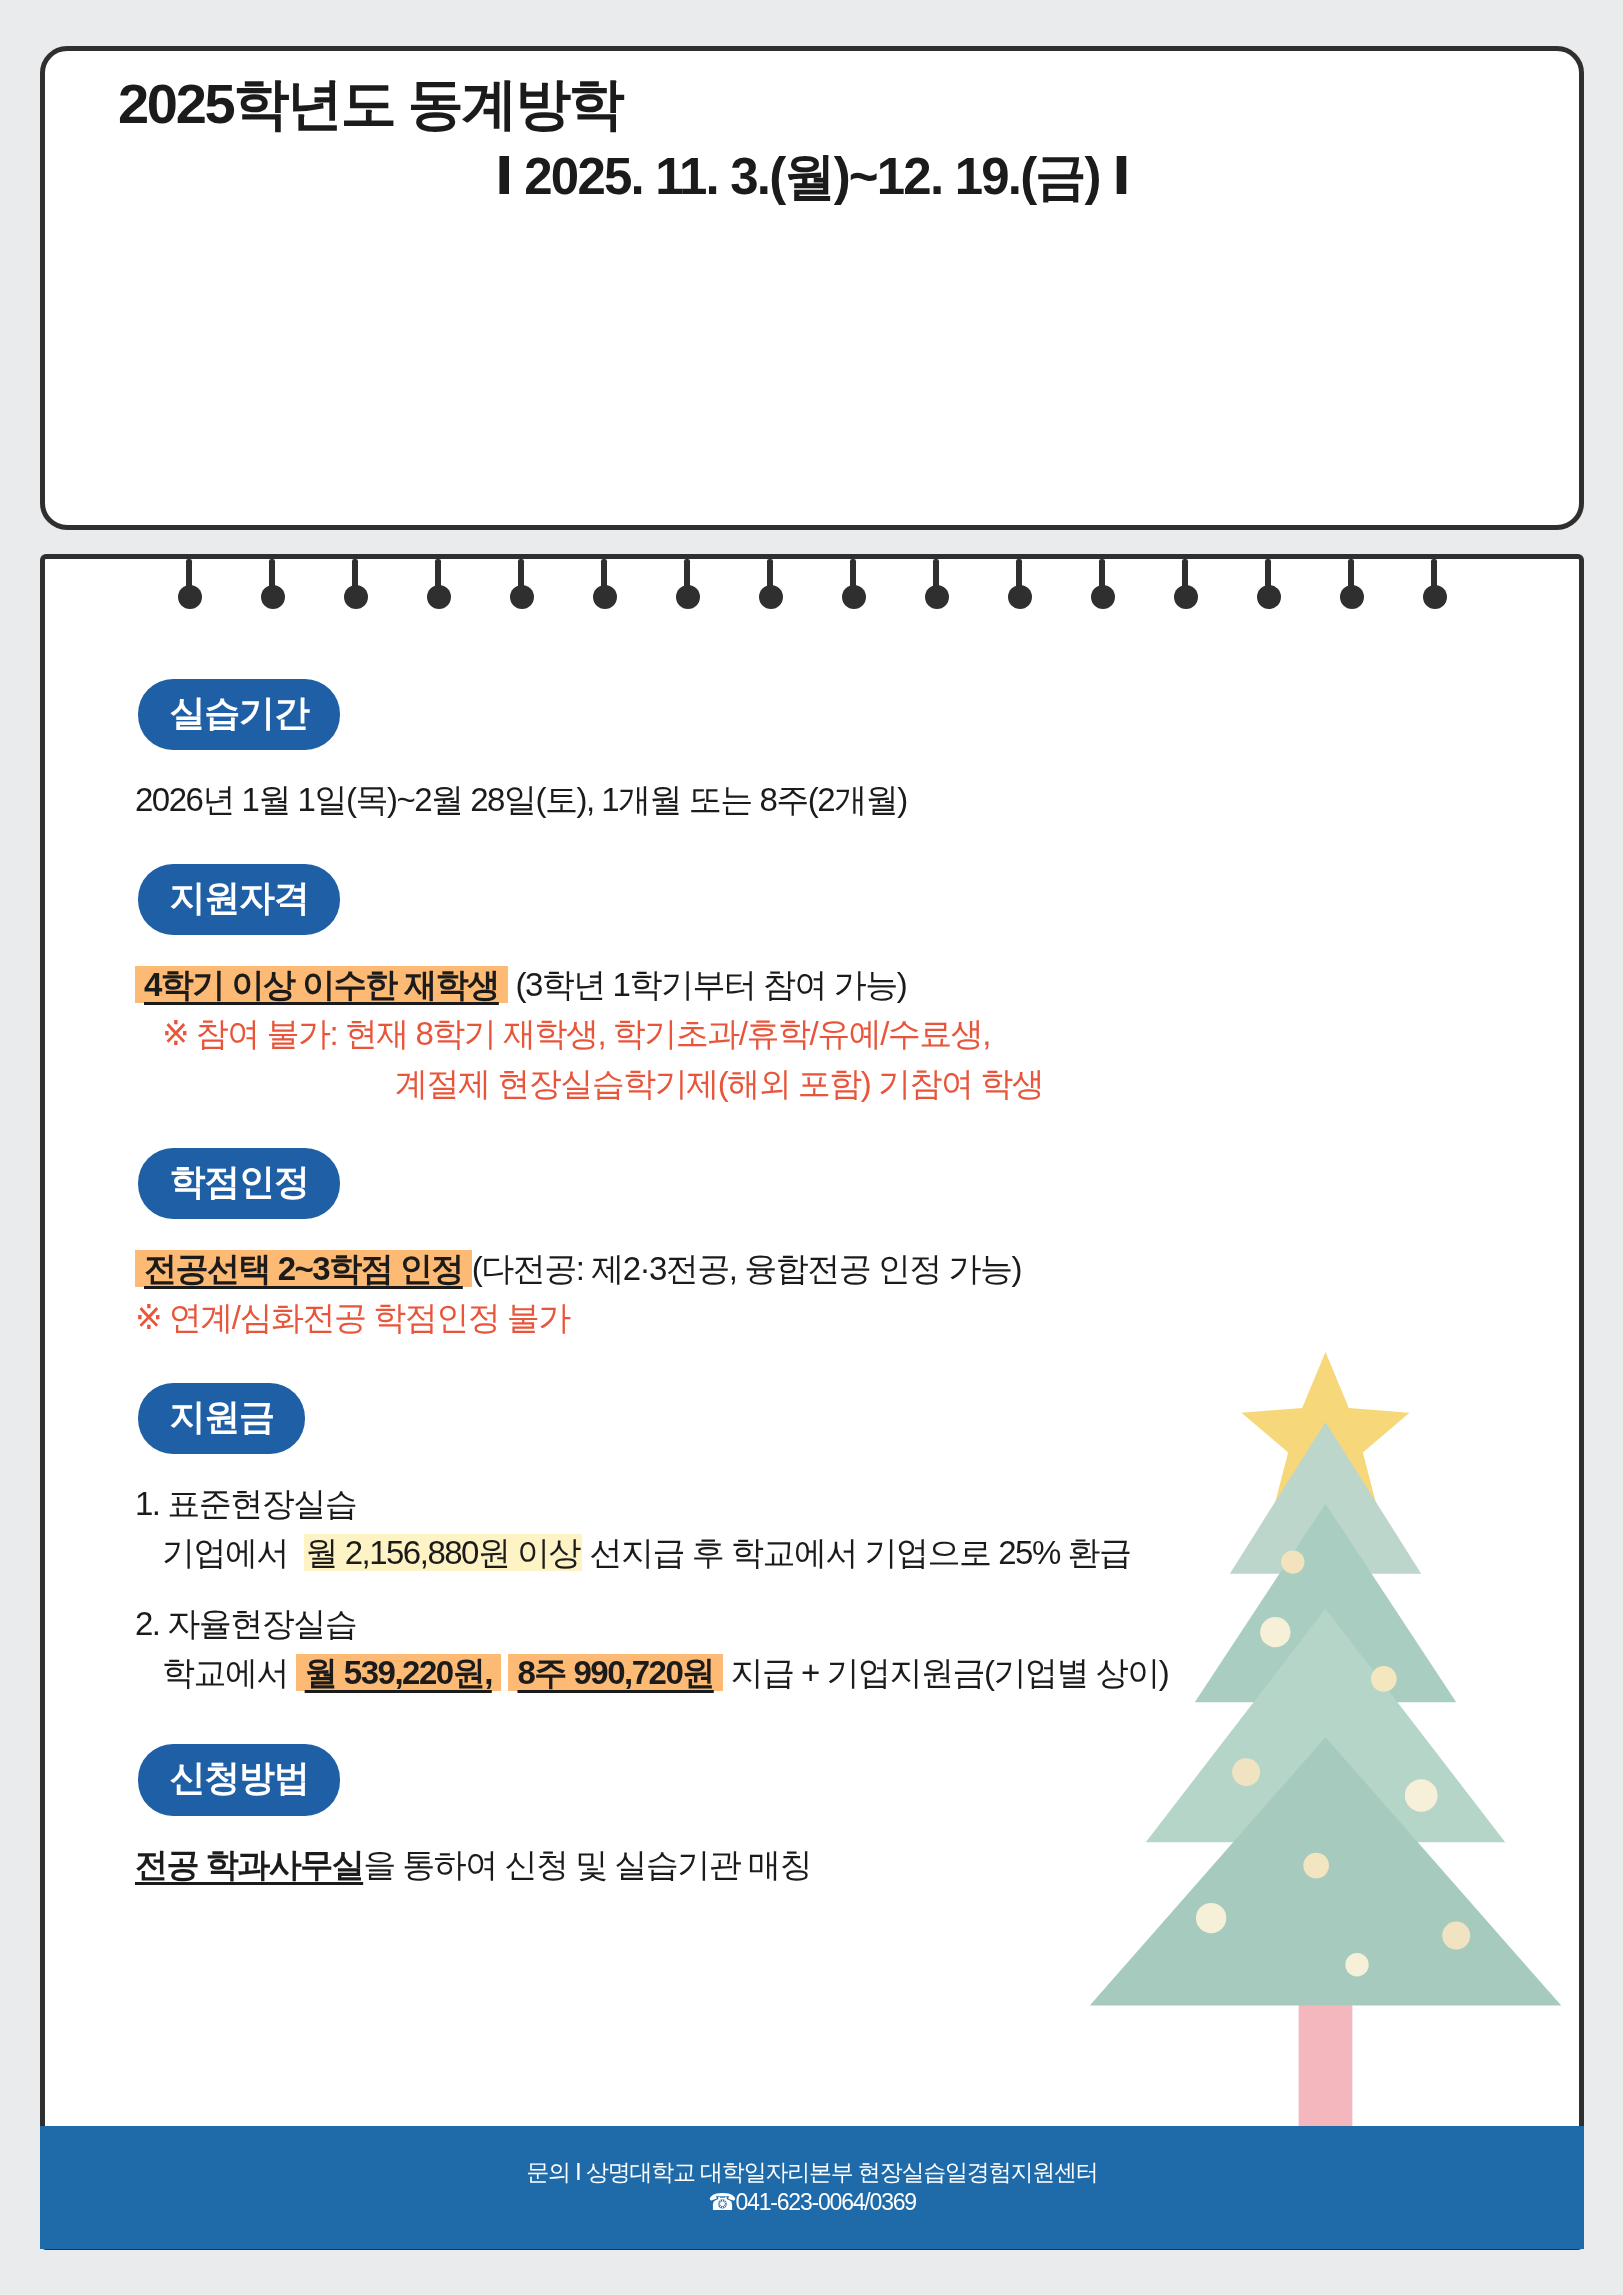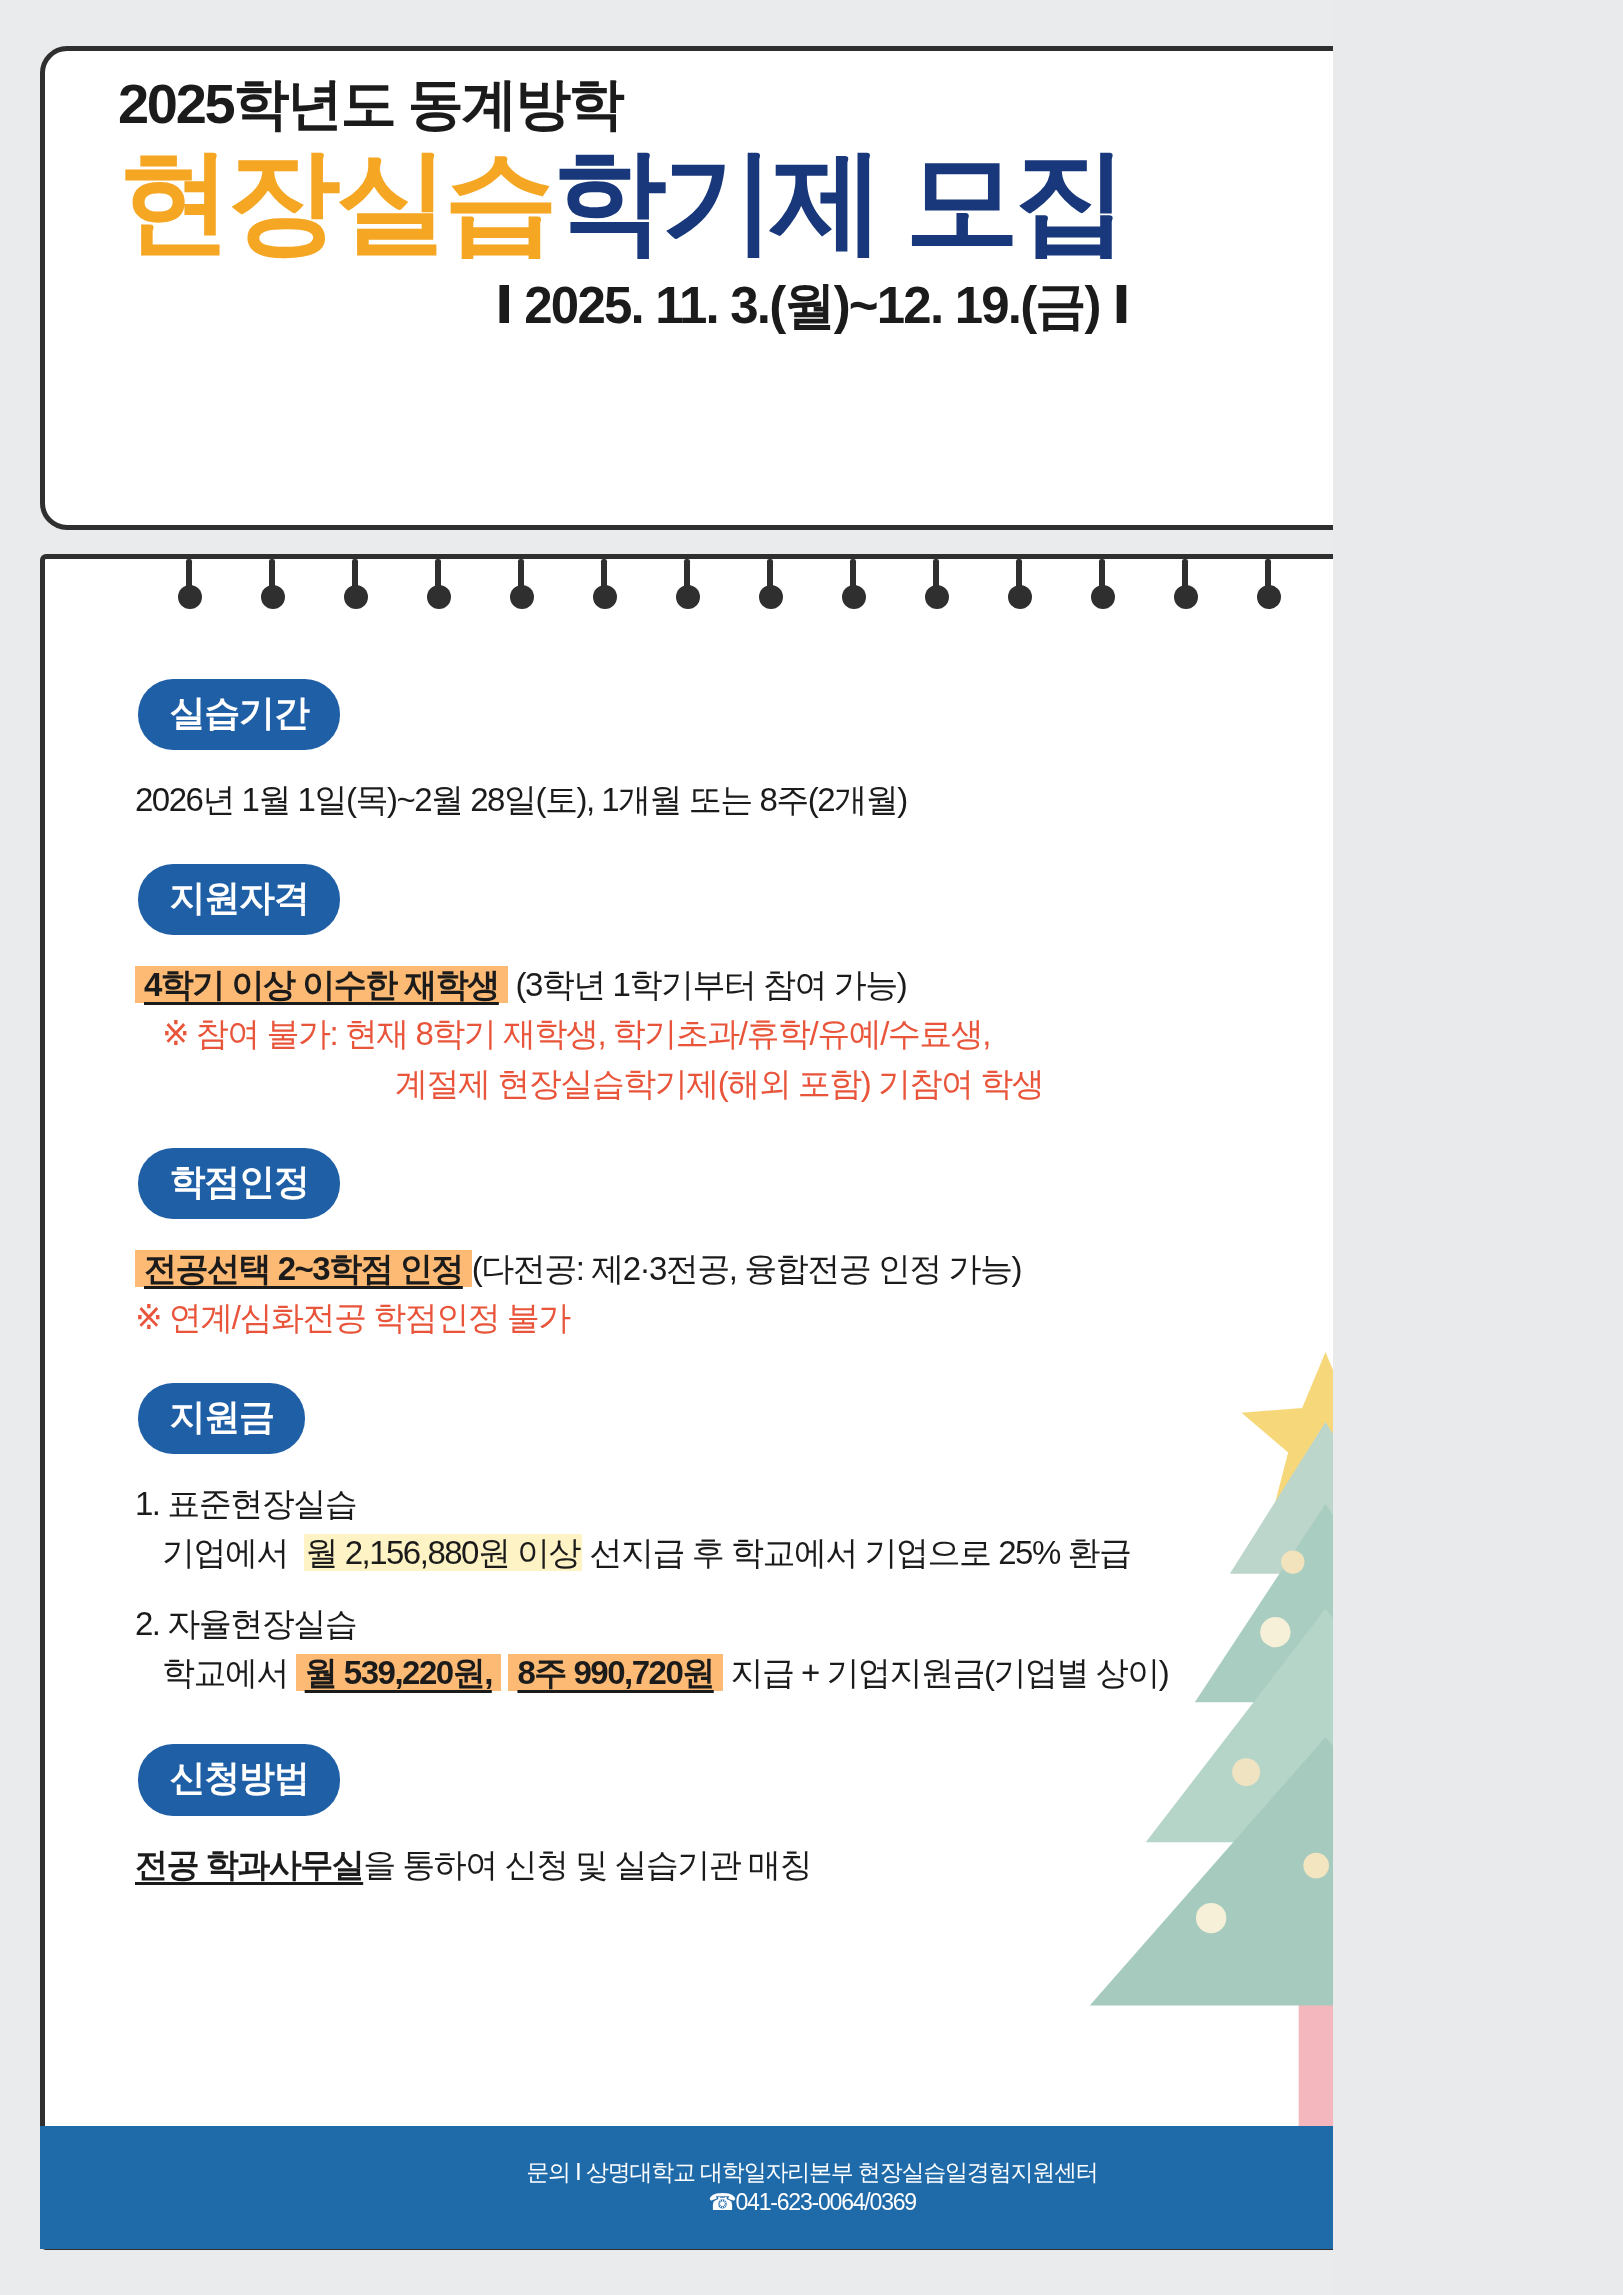--- a/index.html
+++ b/index.html
@@ -5,21 +5,21 @@
   html, body {
     margin: 0;
     padding: 0;
     background: #e8eaec;
   }
   body {
     font-family: "Liberation Sans", "DejaVu Sans", sans-serif;
   }
   .poster {
     position: relative;
-    width: 1333px;
+    width: 1623px;
     height: 2295px;
     background: #e9ebed;
     overflow: hidden;
     box-sizing: border-box;
   }
 
   
   .header-card {
     position: absolute;
     left: 40px;
@@ -210,21 +210,20 @@
   }
 </style>
 </head>
 <body>
 
 <div class="poster">
 
   <div class="header-card">
     <div class="header-inner">
       <p class="title-small">2025학년도 동계방학</p>
-      <p class="title-main"><span class="orange">현장실습</span><span class="navy">학기제 모집</span></p>
       <p class="title-dates">Ⅰ 2025. 11. 3.(월)~12. 19.(금) Ⅰ</p>
     </div>
   </div>
 
   <div class="body-card">
 
     <div class="clips">
       <span class="clip"></span>
       <span class="clip"></span>
       <span class="clip"></span>

